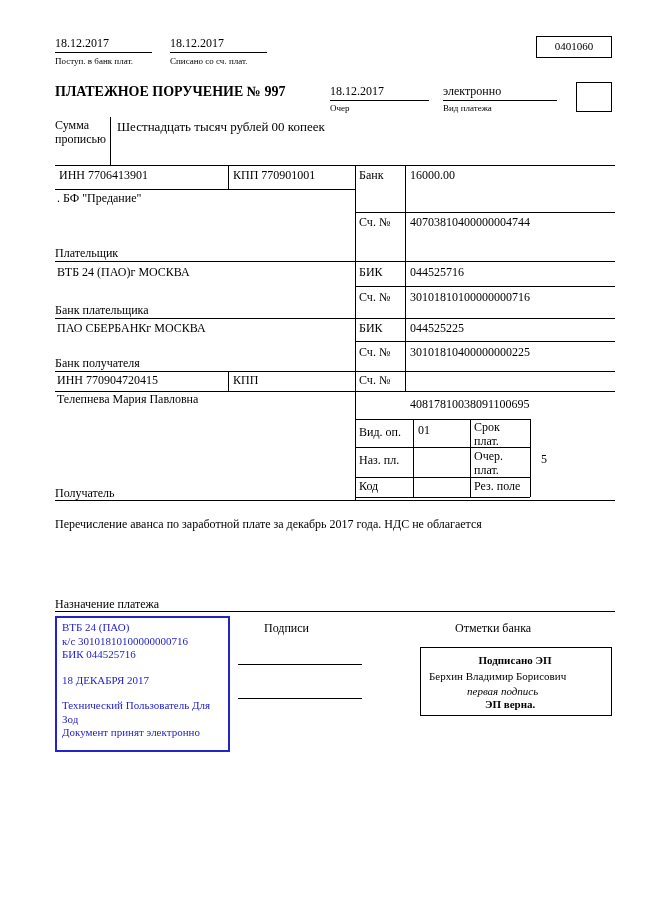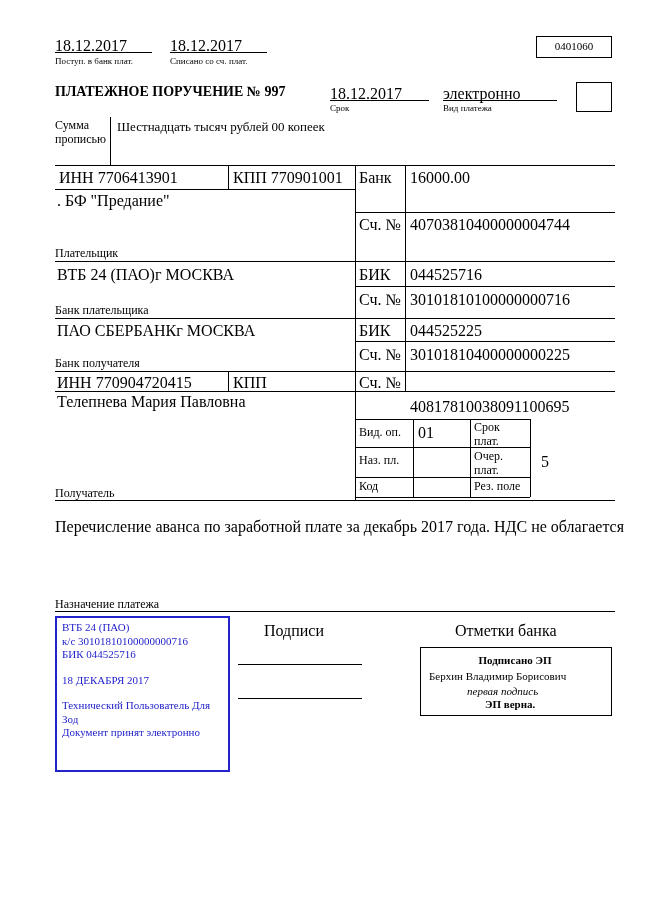--- a/index.html
+++ b/index.html
@@ -1,29 +1,29 @@
 <!DOCTYPE html>
 <html><head>
 <meta charset="utf-8">
 <style>
   html,body{margin:0;padding:0;background:#ffffff;}
   .page{position:relative;width:660px;height:919px;background:#fff;
         font-family:"Liberation Serif",serif;color:#000;overflow:hidden;}
-  .t{position:absolute;font-size:16px;line-height:1.15;white-space:nowrap;}
+  .t{position:absolute;font-size:12px;line-height:1.15;white-space:nowrap;}
   .f13{font-size:13px;}
   .f14{font-size:14px;}
   .small{font-size:9px;}
   .lbl{font-size:12px;}
   .b{font-weight:bold;}
   .i{font-style:italic;}
   .wrap{white-space:normal;}
   .hl{position:absolute;height:0;border-top:1px solid #000;}
   .vl{position:absolute;width:0;border-left:1px solid #000;}
   .bx{position:absolute;border:1px solid #000;}
-  .stamp{position:absolute;left:55px;top:616px;width:175px;height:156px;
+  .stamp{position:absolute;left:55px;top:616px;width:175px;height:136px;
          border:2px solid #2323cc;color:#2323cc;font-size:11px;line-height:13.5px;
          padding:3px 5px;box-sizing:border-box;}
   .st-gap{margin-top:12px;}
   .ep{position:absolute;left:420px;top:647px;width:190px;height:67px;border:1px solid #000;}
   .ep .t{font-size:11px;}
 </style>
 </head>
 <body>
 
 <div class="page">
@@ -36,21 +36,21 @@
   <div class="hl" style="left:170px;top:52px;width:97px;"></div>
   <div class="t small" style="left:170px;top:56px;">Списано со сч. плат.</div>
 
   <div class="bx" style="left:536px;top:36px;width:74px;height:20px;">
     <div style="text-align:center;font-size:11px;line-height:18px;">0401060</div>
   </div>
 
   <div class="t b f14" style="left:55px;top:84px;">ПЛАТЕЖНОЕ ПОРУЧЕНИЕ № 997</div>
   <div class="t" style="left:330px;top:85px;">18.12.2017</div>
   <div class="hl" style="left:330px;top:100px;width:99px;"></div>
-  <div class="t small" style="left:330px;top:103px;">Срок</div>
+  <div class="t small" style="left:330px;top:103px;">Очер</div>
   <div class="t" style="left:443px;top:85px;">электронно</div>
   <div class="hl" style="left:443px;top:100px;width:114px;"></div>
   <div class="t small" style="left:443px;top:103px;">Вид платежа</div>
   <div class="bx" style="left:576px;top:82px;width:34px;height:28px;"></div>
 
   <div class="t lbl wrap" style="left:55px;top:119px;width:52px;">Сумма прописью</div>
   <div class="vl" style="left:110px;top:117px;height:48px;"></div>
   <div class="t f13" style="left:117px;top:120px;">Шестнадцать тысяч рублей 00 копеек</div>
 
   <div class="hl" style="left:55px;top:165px;width:560px;"></div>

